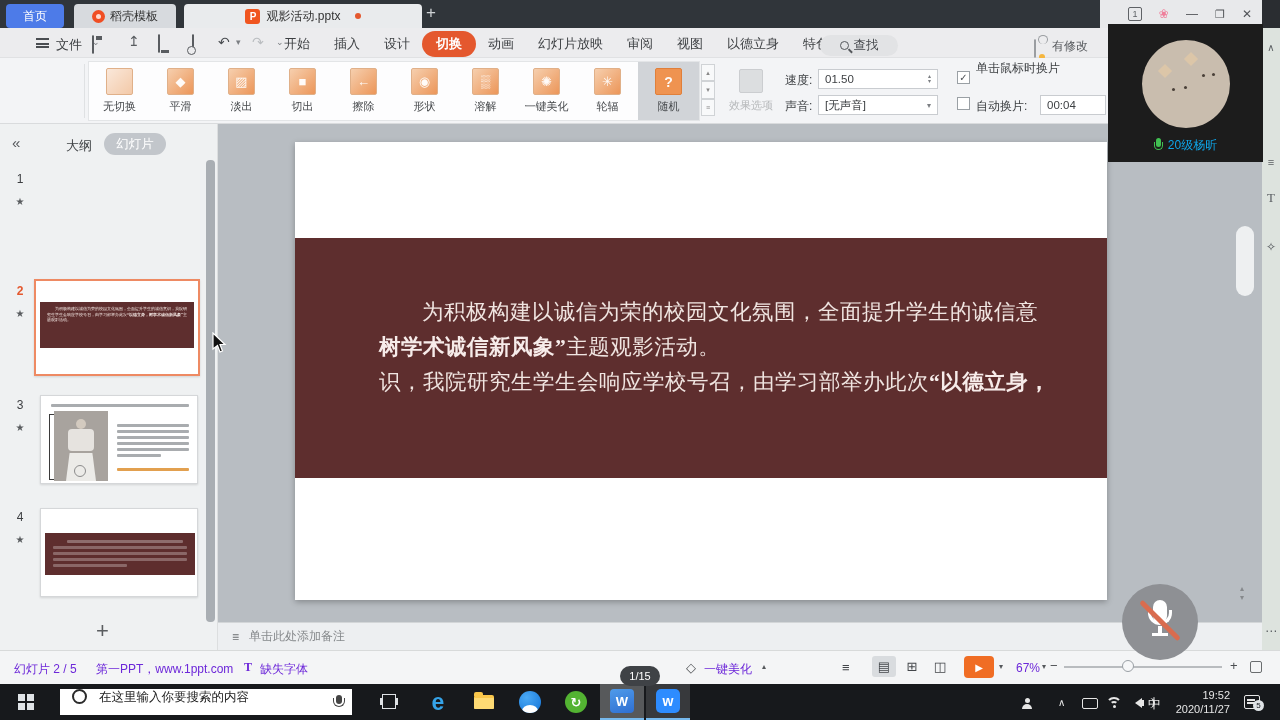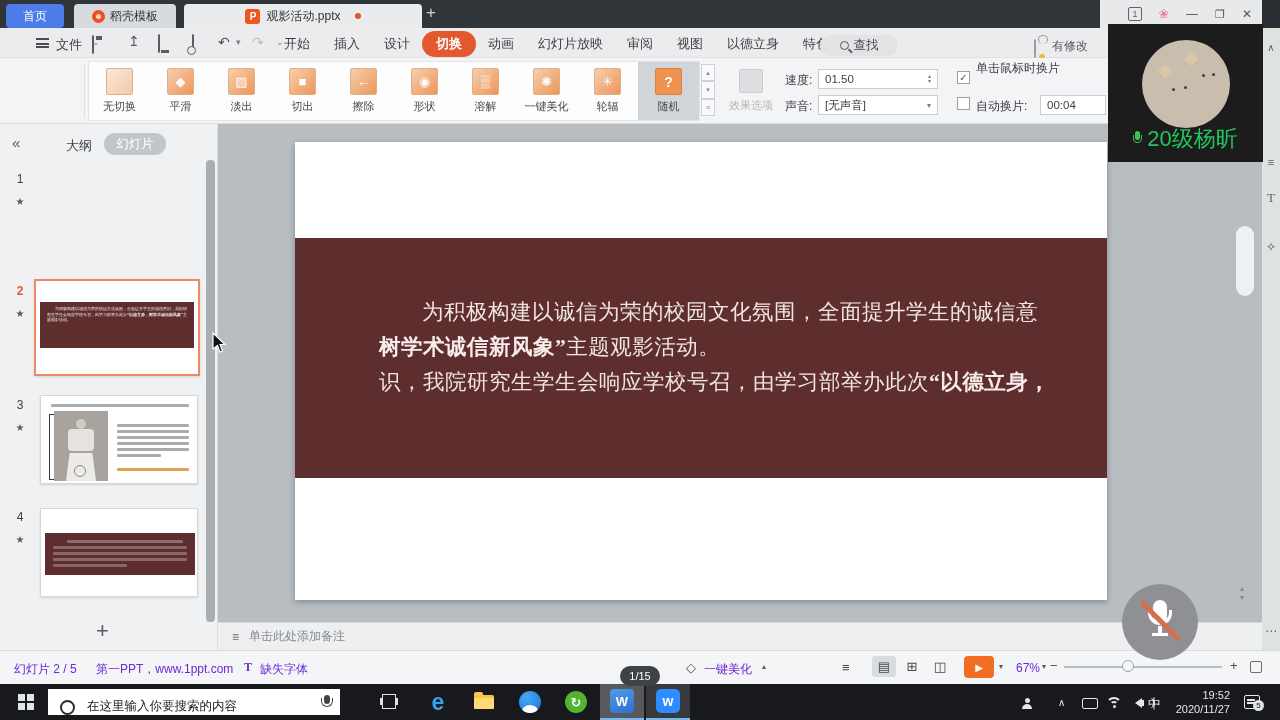--- a/index.html
+++ b/index.html
@@ -141,22 +141,22 @@
   .ztrack{left:1064px;top:666px;width:158px;height:2px;background:#b9bcbf}
   .zknob{left:1122px;top:660px;width:12px;height:12px;border-radius:50%;background:#f6f7f8;
         border:1px solid #9aa0a5}
   .fitbox{left:1250px;top:661px;width:12px;height:12px;border:1.5px solid #6a6d6f;border-radius:2px}
 
   
   .taskbar{left:0;top:684px;width:1280px;height:36px;background:#17191c}
   .winlogo{left:18px;top:694px;width:16px;height:16px;display:grid;
         grid-template-columns:7px 7px;grid-template-rows:7px 7px;gap:2px}
   .winlogo i{background:#dfe3e6}
-  .searchbox{left:48px;top:689px;width:292px;height:26px;background:#fff;display:flex;
-        align-items:flex-end}
+  .searchbox{left:60px;top:689px;width:292px;height:26px;background:#fff;display:flex;
+        align-items:flex-start}
   .cortana{margin-left:12px;width:15px;height:15px;border:2px solid #2b2b2b;border-radius:50%}
   .searchtext{margin-left:12px;font-size:12.5px;color:#1c1c1c}
   .smic{position:absolute;right:10px;top:6px;width:6px;height:9px;background:#444;border-radius:3px}
   .smic:after{content:"";position:absolute;left:-3px;top:3px;width:10px;height:8px;
         border:1.5px solid #444;border-top:none;border-radius:0 0 6px 6px}
   .taskview{left:382px;top:694px;width:14px;height:15px;border:1.5px solid #dfe3e6;
         box-shadow:-6px 0 0 -4px #dfe3e6,6px 0 0 -4px #dfe3e6}
   .appslot{top:684px;width:44px;height:36px;display:flex;align-items:center;justify-content:center}
   .slot-active{background:rgba(255,255,255,.14);border-bottom:2px solid #76b9ed}
   .slot-focus{background:rgba(255,255,255,.28);border-bottom:2px solid #76b9ed}
@@ -216,21 +216,21 @@
         background-color:#c9bdae}
   .ear{position:absolute;width:10px;height:10px;background:#dcc6a8;transform:rotate(45deg)}
   .eye{position:absolute;width:3px;height:3px;border-radius:50%;background:#4a4038}
   .nrow{position:absolute;left:0;bottom:8px;width:155px;display:flex;align-items:center;
         justify-content:center;gap:5px}
   .micg{position:relative;width:9px;height:16px}
   .micg:before{content:"";position:absolute;left:2px;top:0;width:5px;height:9px;background:#41c152;
         border-radius:2.5px}
   .micg:after{content:"";position:absolute;left:0;top:4px;width:7px;height:7px;
         border:1.5px solid #41c152;border-top:none;border-radius:0 0 5px 5px}
-  .pname{font-size:22px;color:#22c55e}
+  .pname{font-size:12px;color:#0ea5e9}
   .micoverlay{left:1122px;top:584px;width:76px;height:76px;border-radius:50%;background:#8e9094;
         z-index:56}
   .micbody{position:absolute;left:31px;top:16px;width:14px;height:23px;background:#fff;border-radius:7px}
   .micarc{position:absolute;left:26px;top:26px;width:24px;height:15px;border:3px solid #fff;
         border-top:none;border-radius:0 0 12px 12px}
   .micstem{position:absolute;left:36px;top:42px;width:4px;height:7px;background:#fff}
   .micbase{position:absolute;left:30px;top:49px;width:16px;height:3px;background:#fff}
   .slash{position:absolute;left:11px;top:34px;width:54px;height:5px;background:#d96c4f;
         border-radius:3px;transform:rotate(45deg)}
   .pagebadge{left:620px;top:666px;width:40px;height:20px;background:#3f4246;border-radius:10px;

